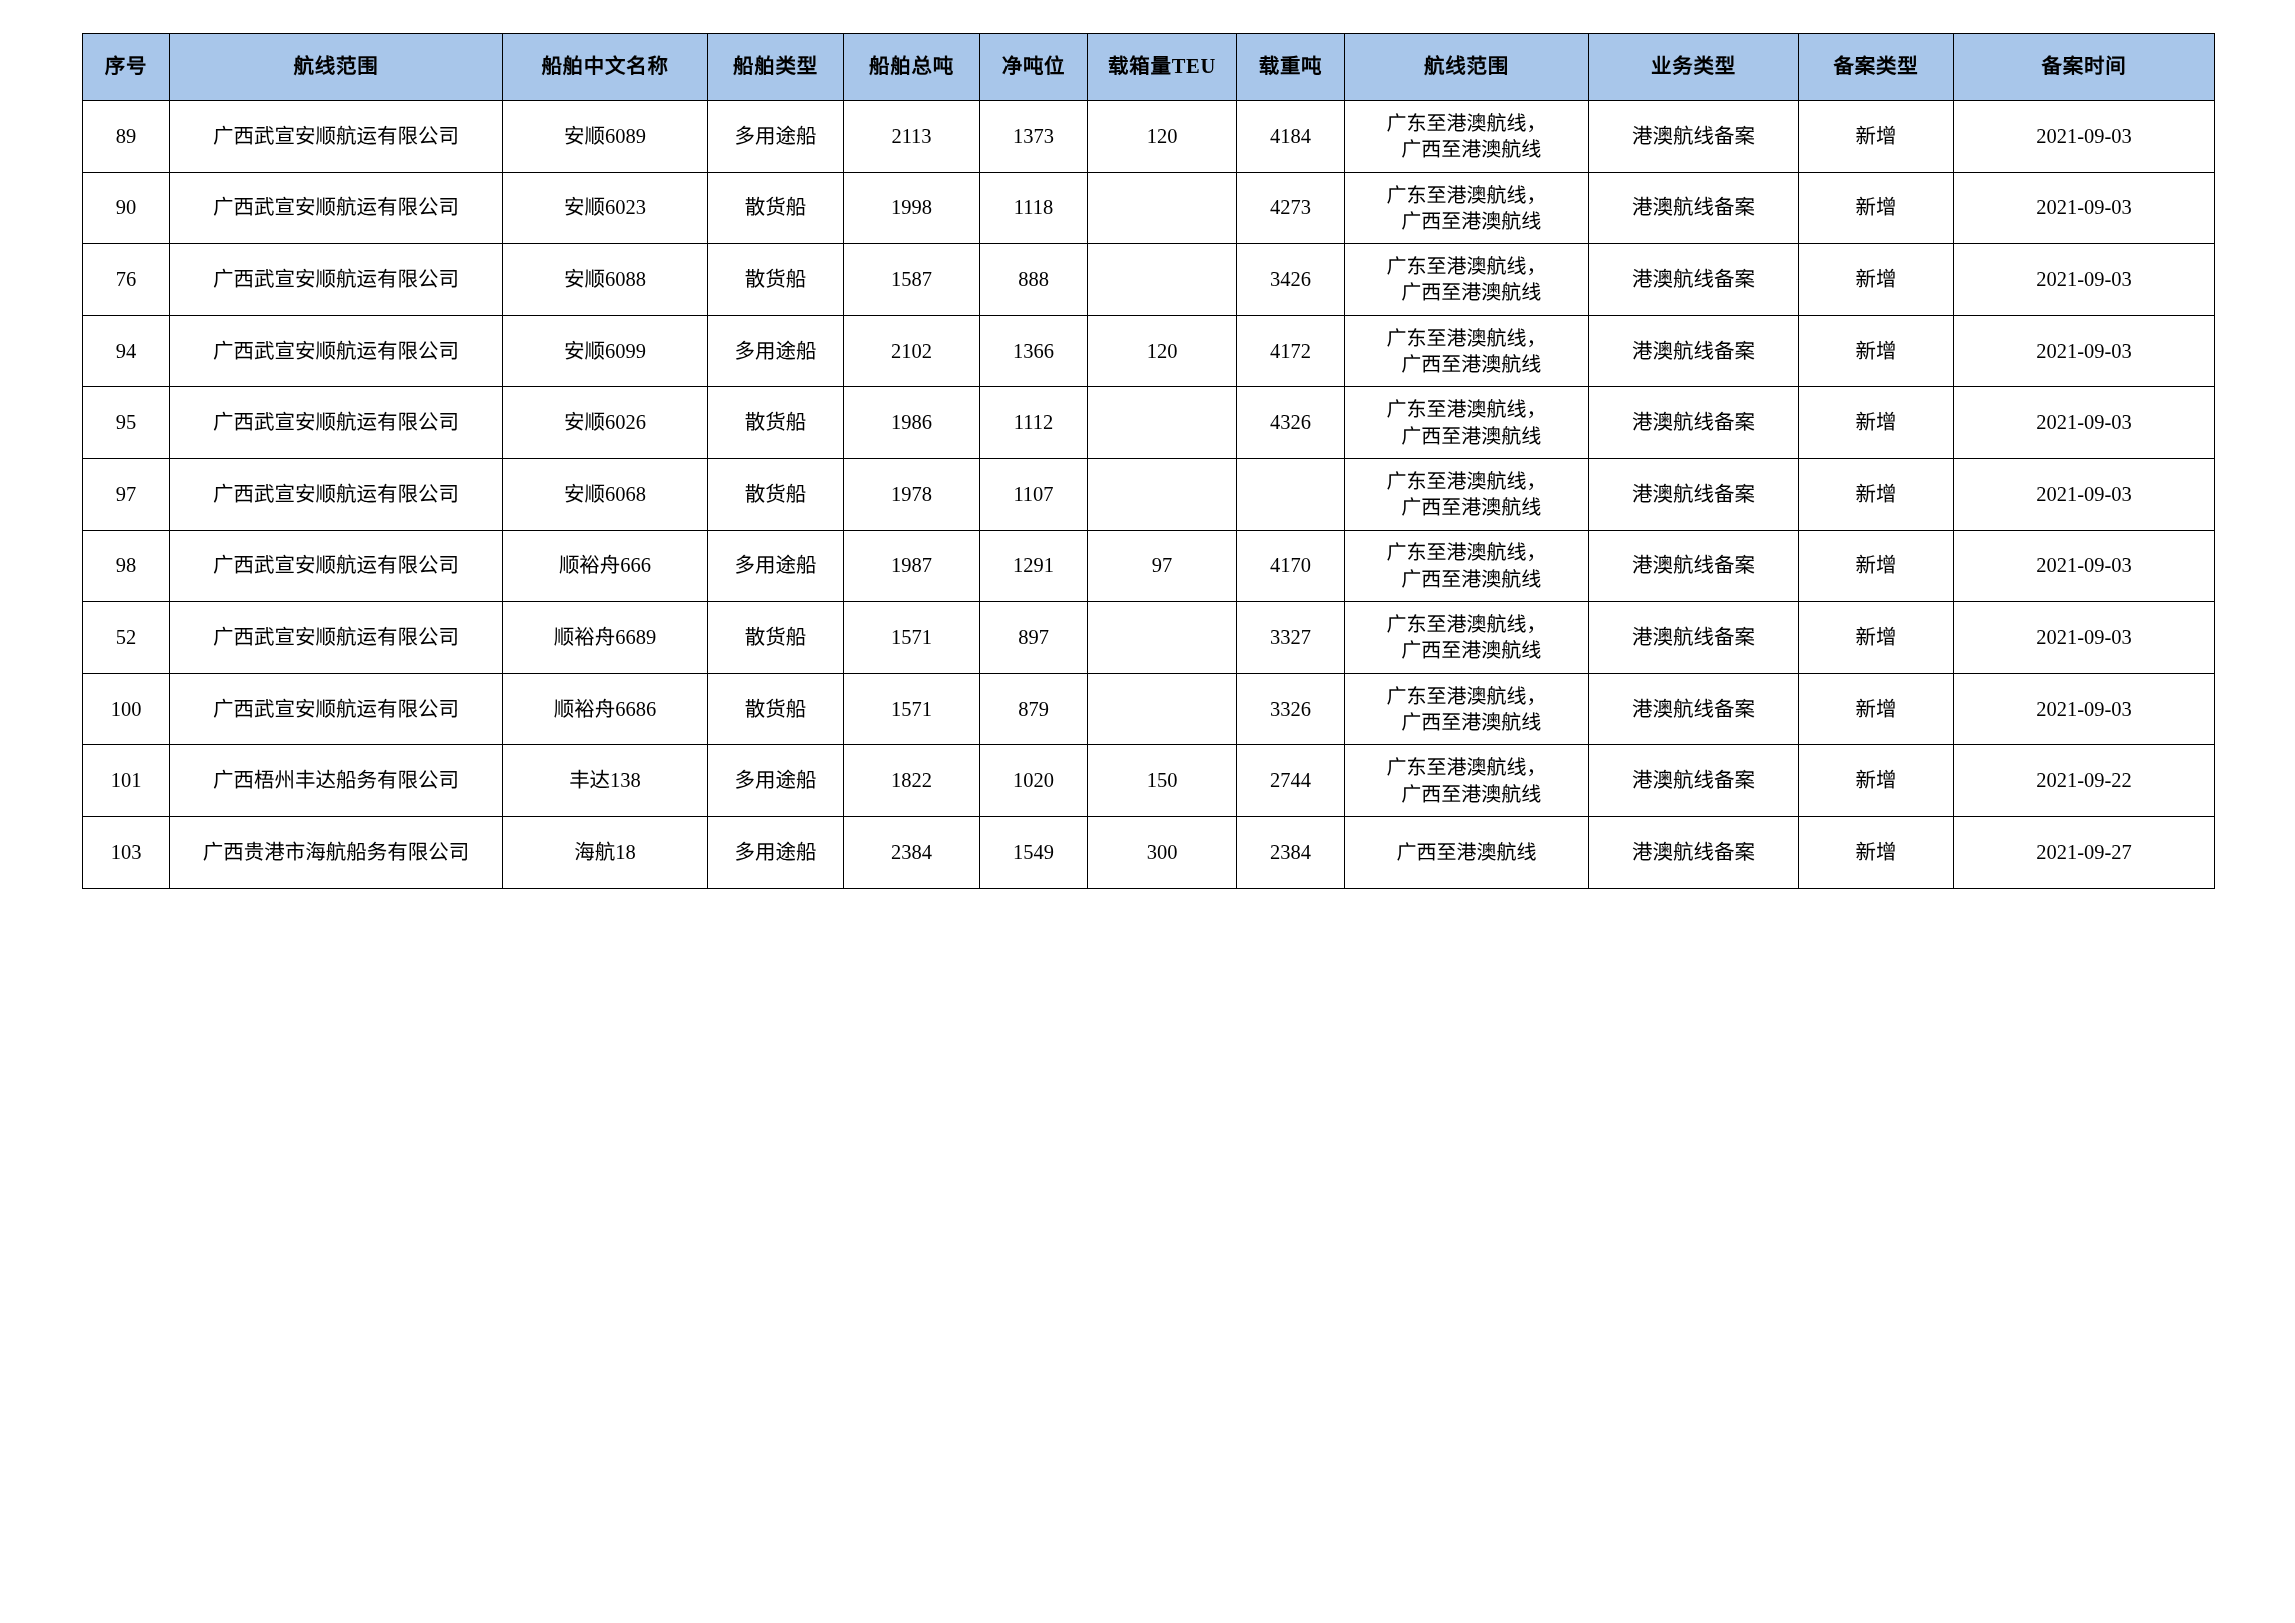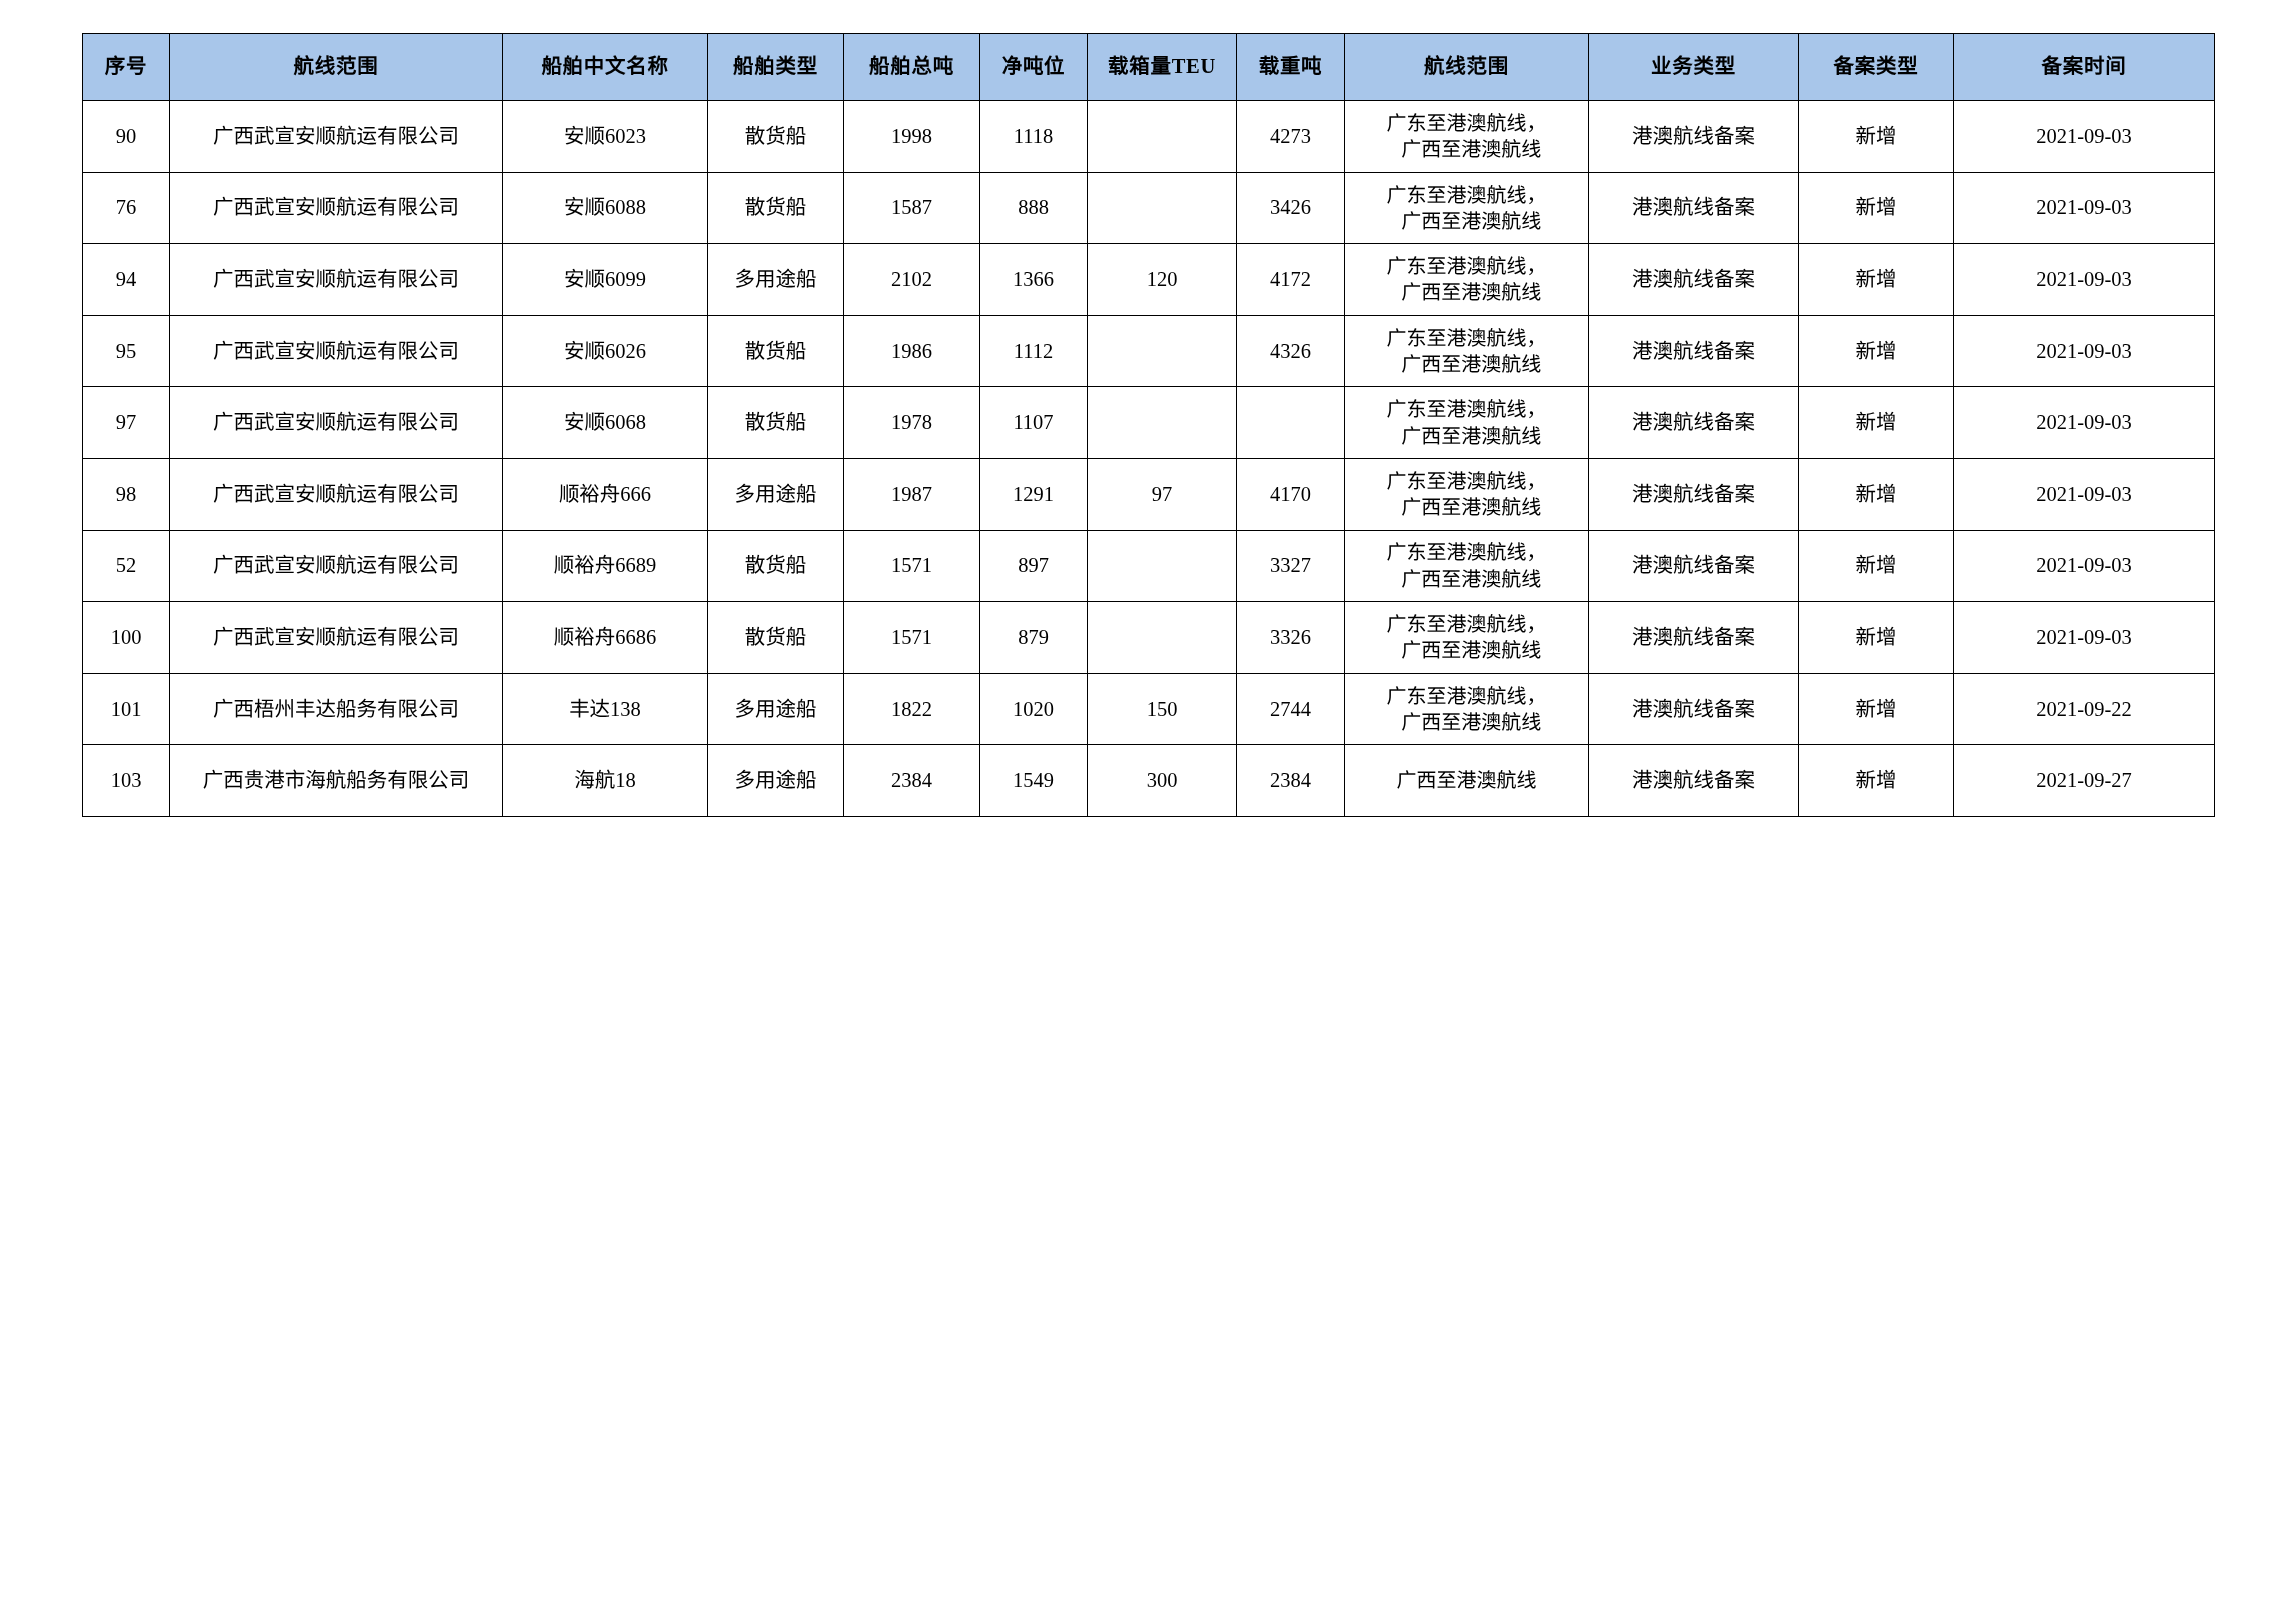--- a/index.html
+++ b/index.html
@@ -116,20 +116,37 @@
         <th>载箱量TEU</th>
         <th>载重吨</th>
         <th>航线范围</th>
         <th>业务类型</th>
         <th>备案类型</th>
         <th>备案时间</th>
       </tr>
     </thead>
     <tbody id="table-body">
         <tr>
+          <td class="cell-seq">89</td>
+          <td class="cell-company">广西武宣安顺航运有限公司</td>
+          <td class="cell-name">安顺6089</td>
+          <td class="cell-type">多用途船</td>
+          <td class="cell-num">2113</td>
+          <td class="cell-num">1373</td>
+          <td class="cell-num">120</td>
+          <td class="cell-num">4184</td>
+          <td class="cell-route">
+            <span class="route-line">广东至港澳航线，</span>
+            <span class="route-line indent">广西至港澳航线</span>
+          </td>
+          <td class="cell-business">港澳航线备案</td>
+          <td class="cell-record">新增</td>
+          <td class="cell-date">2021-09-03</td>
+        </tr>
+        <tr>
           <td class="cell-seq">90</td>
           <td class="cell-company">广西武宣安顺航运有限公司</td>
           <td class="cell-name">安顺6023</td>
           <td class="cell-type">散货船</td>
           <td class="cell-num">1998</td>
           <td class="cell-num">1118</td>
           <td class="cell-num"></td>
           <td class="cell-num">4273</td>
           <td class="cell-route">
             <span class="route-line">广东至港澳航线，</span>

